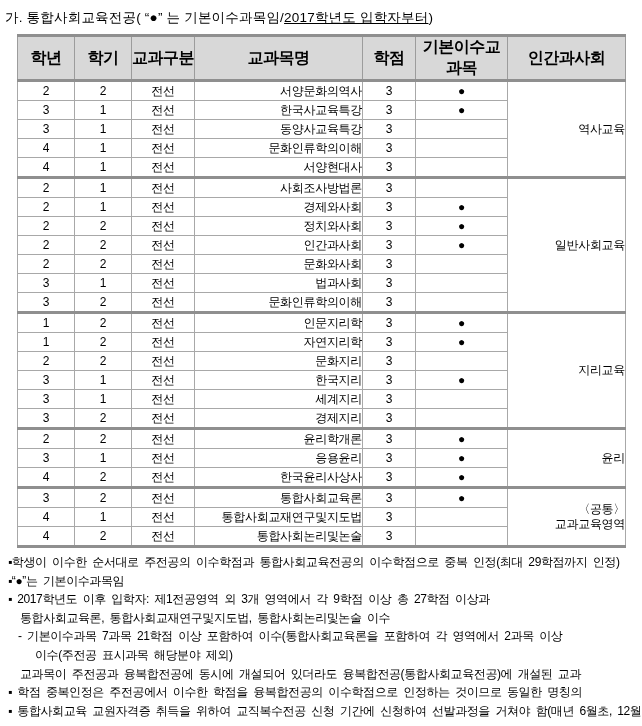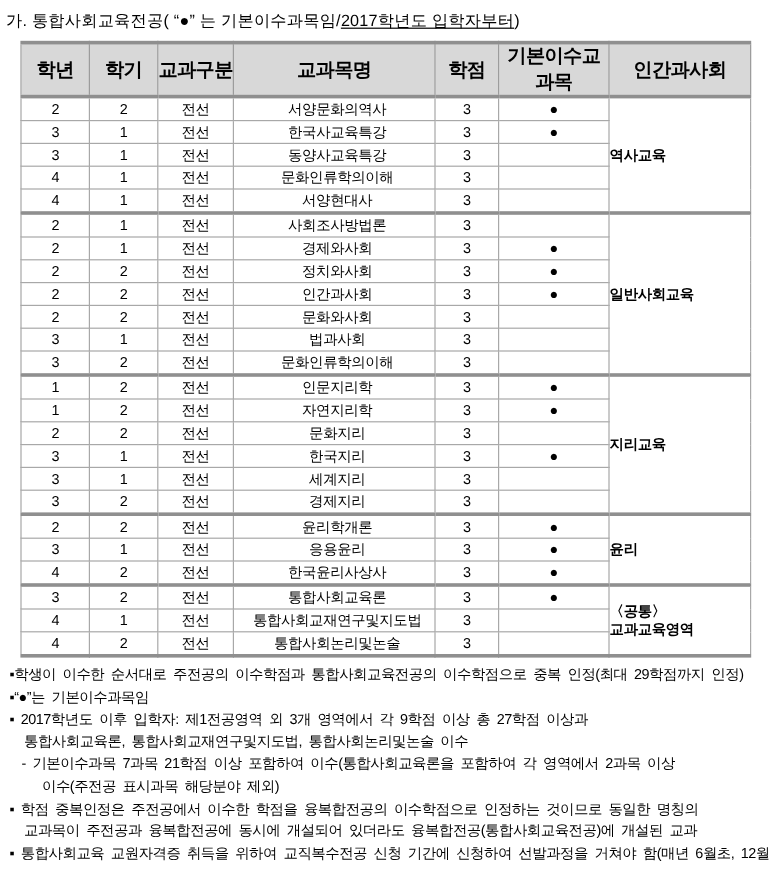--- a/index.html
+++ b/index.html
@@ -45,22 +45,22 @@
     border: 1px solid #a8a8a8;
     font-size: 12px;
     height: 18.6px;
     padding: 0;
     line-height: 18px;
     letter-spacing: -0.3px;
     overflow: hidden;
     white-space: nowrap;
   }
   .course-table td.c { text-align: center; }
-  .course-table td.l { text-align: center; padding-left: 5px; }
-  .course-table td.area { text-align: left; line-height: 15px; font-weight: bold; }
+  .course-table td.l { text-align: right; padding-left: 5px; }
+  .course-table td.area { text-align: right; line-height: 15px; }
   .course-table tr.group-start td { border-top: 3px solid #8f8f8f; }
 
   .notes {
     margin: 5px 0 0 8px;
     font-size: 12px;
     line-height: 18.6px;
     letter-spacing: -0.4px;
     word-spacing: 2.5px;
   }
   .note { white-space: nowrap; }
@@ -295,16 +295,16 @@
     </tbody>
 </table>
 
 <div class="notes">
     <div class="note b"><span>▪학생이 이수한 순서대로 주전공의 이수학점과 통합사회교육전공의 이수학점으로 중복 인정(최대 29학점까지 인정)</span></div>
     <div class="note b"><span>▪“●”는 기본이수과목임</span></div>
     <div class="note b"><span>▪ </span><span class="bold">2017학년도 이후 입학자:</span><span> 제1전공영역 외 3개 영역에서 각 9학점 이상 총 27학점 이상과</span></div>
     <div class="note c"><span>통합사회교육론, 통합사회교재연구및지도법, 통합사회논리및논술 이수</span></div>
     <div class="note s"><span>- 기본이수과목 7과목 21학점 이상 포함하여 이수(통합사회교육론을 포함하여 각 영역에서 2과목 이상</span></div>
     <div class="note s2"><span>이수(주전공 표시과목 해당분야 제외)</span></div>
+    <div class="note c"><span>교과목이 주전공과 융복합전공에 동시에 개설되어 있더라도 융복합전공(통합사회교육전공)에 개설된 교과</span></div>
     <div class="note b"><span>▪ 학점 중복인정은 주전공에서 이수한 학점을 융복합전공의 이수학점으로 인정하는 것이므로 동일한 명칭의</span></div>
-    <div class="note c"><span>교과목이 주전공과 융복합전공에 동시에 개설되어 있더라도 융복합전공(통합사회교육전공)에 개설된 교과</span></div>
     <div class="note b"><span>▪ 통합사회교육 교원자격증 취득을 위하여 교직복수전공 신청 기간에 신청하여 선발과정을 거쳐야 함(매년 6월초, 12월초)</span></div>
   </div>
 
 </body></html>

